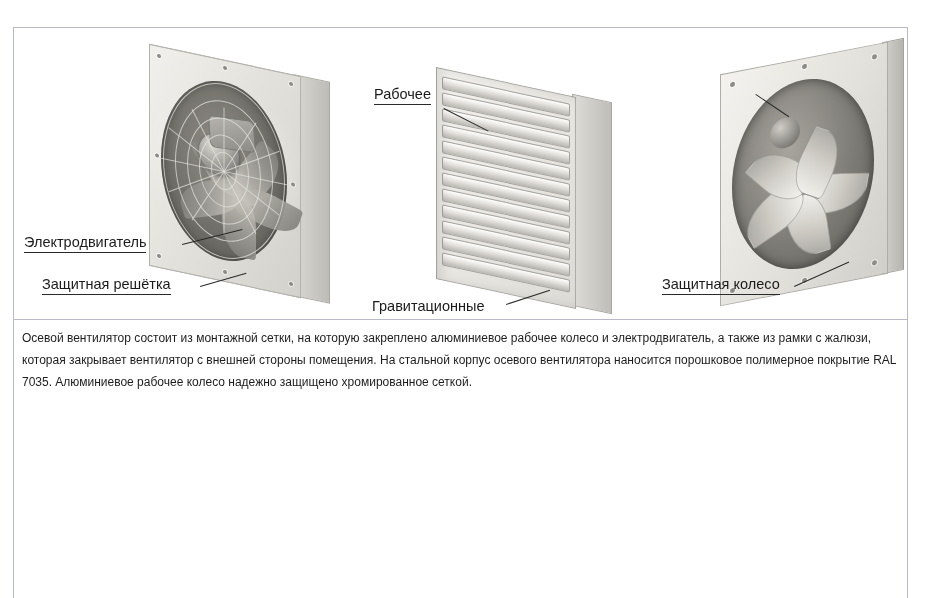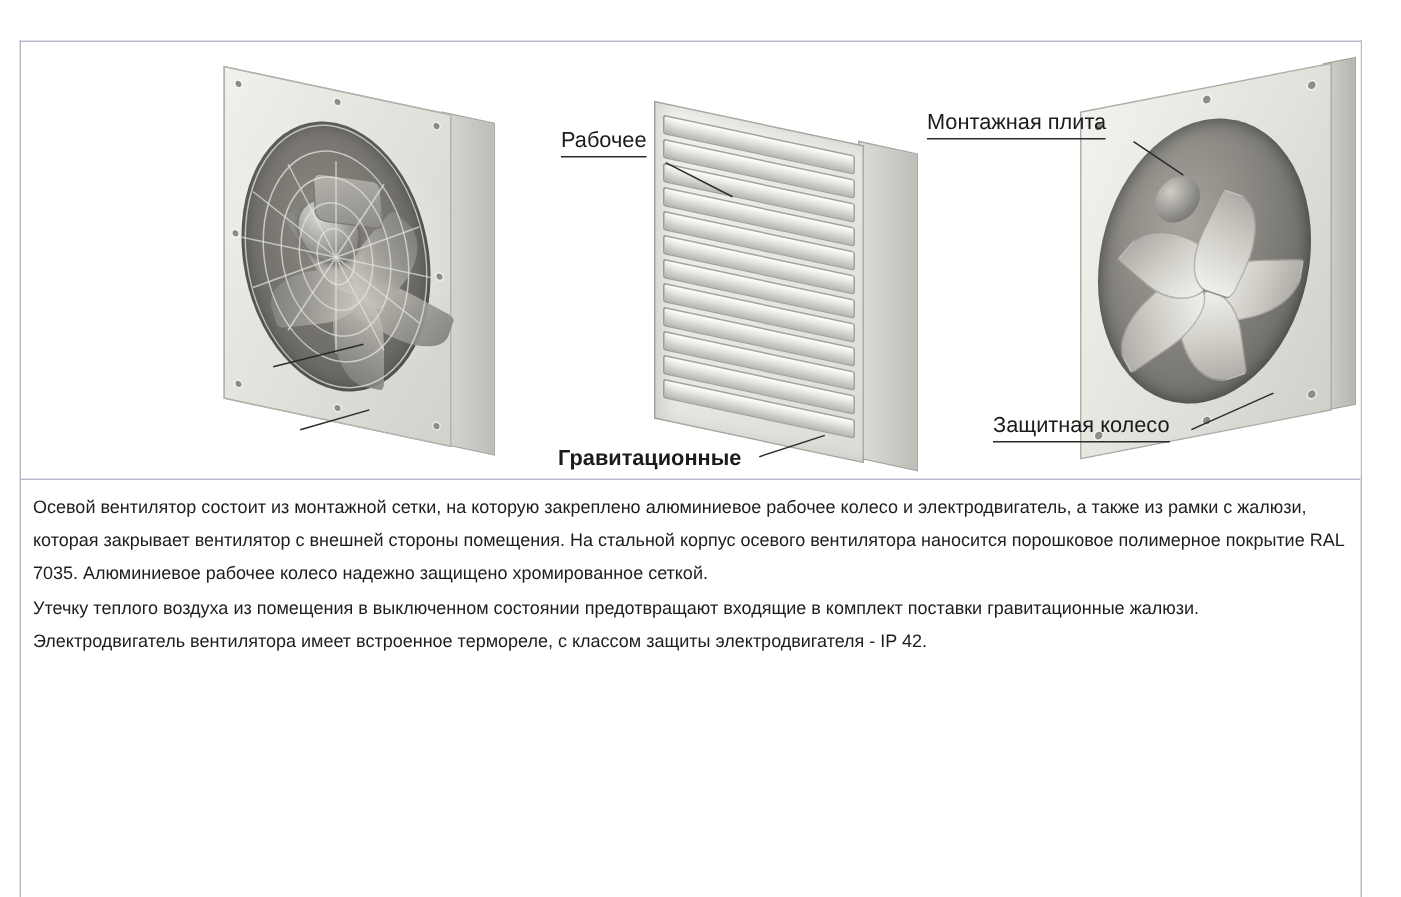--- a/index.html
+++ b/index.html
@@ -286,37 +286,37 @@
         <div class="rt-screws">
           <i style="left:10px;top:10px"></i>
             <i style="left:152px;top:10px"></i>
           <i style="left:10px;top:216px"></i>
             <i style="left:152px;top:216px"></i>
           <i style="left:82px;top:6px"></i>
             <i style="left:82px;top:220px"></i>
         </div>
       </div>
 
+      <div class="label" style="left:10px; top:206px;">Электродвигатель</div>
       <div class="leader" style="left:168px; top:216px; width:62px; transform:rotate(-14deg);"></div>
 
+      <div class="label" style="left:28px; top:248px;">Защитная решётка</div>
       <div class="leader" style="left:186px; top:258px; width:48px; transform:rotate(-16deg);"></div>
 
       <div class="label" style="left:360px; top:58px;">Рабочее</div>
       <div class="leader" style="left:430px; top:80px; width:50px; transform:rotate(27deg);"></div>
 
-      <div class="label nline" style="left:358px; top:270px;font-weight:bold;">Гравитационные</div>
+      <div class="label nline" style="left:358px; top:270px;">Гравитационные</div>
       <div class="label nline" style="left:358px; top:288px; border-bottom:1.4px solid #2a2a2a;">жалюзи</div>
       <div class="leader" style="left:492px; top:276px; width:46px; transform:rotate(-18deg);"></div>
 
-      <div class="label" style="left:604px; top:46px;">Монтажная плита</div>
       <div class="leader" style="left:742px; top:66px; width:40px; transform:rotate(34deg);"></div>
 
       <div class="label" style="left:648px; top:248px;">Защитная колесо</div>
       <div class="leader" style="left:780px; top:258px; width:60px; transform:rotate(-24deg);"></div>
     </div>
 
     <div class="body-text">
       <p>Осевой вентилятор состоит из монтажной сетки, на которую закреплено алюминиевое рабочее колесо и электродвигатель, а также из рамки с жалюзи, которая закрывает вентилятор с внешней стороны помещения. На стальной корпус осевого вентилятора наносится порошковое полимерное покрытие RAL 7035. Алюминиевое рабочее колесо надежно защищено хромированное сеткой.</p>
-      <p>Утечку теплого воздуха из помещения в выключенном состоянии предотвращают входящие в комплект поставки гравитационные жалюзи. Электродвигатель вентилятора имеет встроенное термореле, с классом защиты электродвигателя - IP 42.</p>
     </div>
 
   </div>
 </div>
 
 </body></html>

